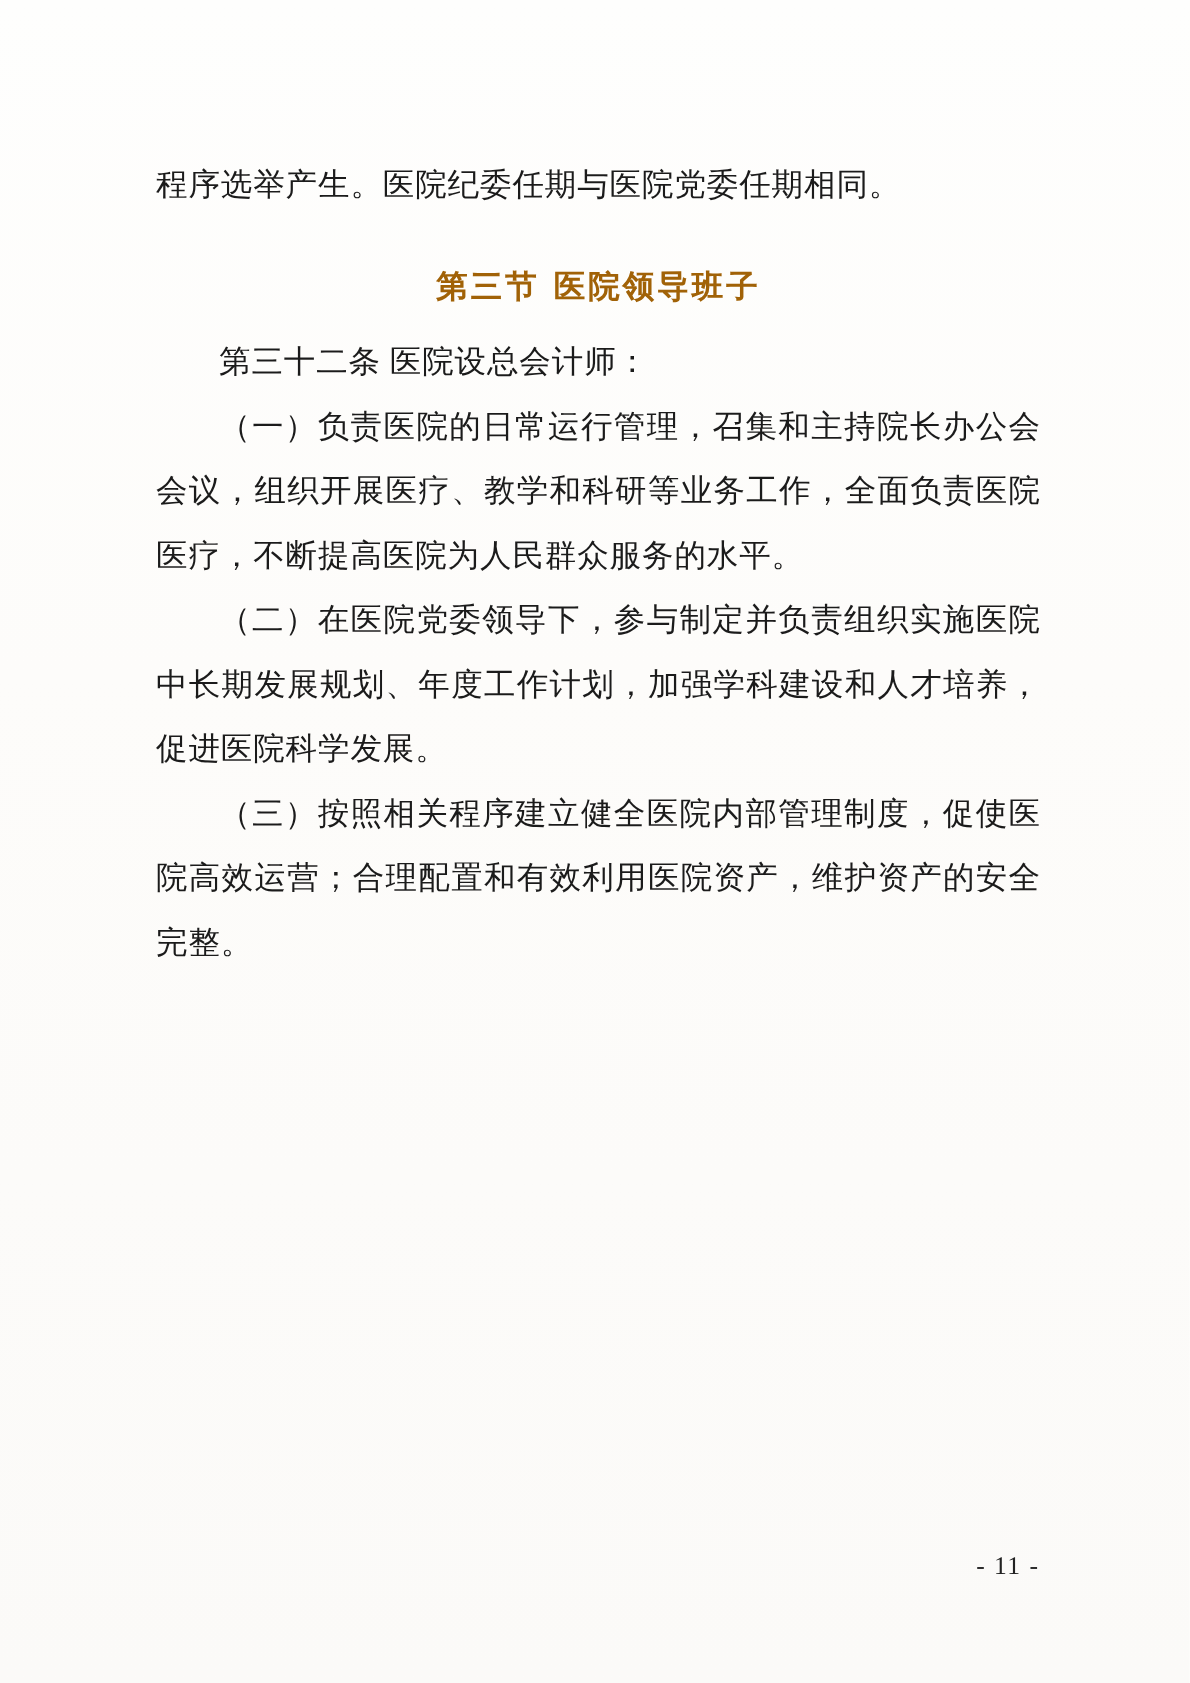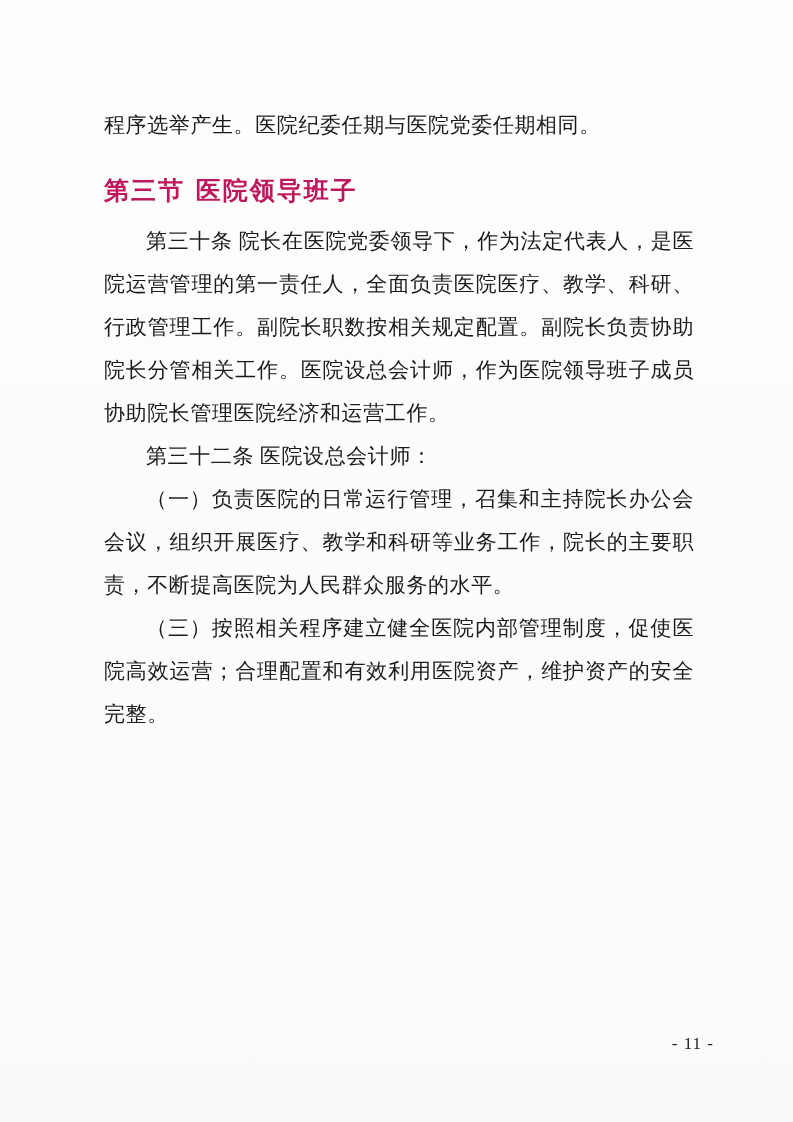--- a/index.html
+++ b/index.html
@@ -40,57 +40,58 @@
     letter-spacing: 0.6px;
     text-align: justify;
     text-justify: inter-character;
     margin: 0 0 0 0;
     color: #1b1b1b;
   }
   .para.indent {
     text-indent: 42px;
   }
   .section-title {
-    font-size: 25px;
+    font-size: 21px;
     line-height: 43px;
-    text-align: left;
+    text-align: center;
     font-weight: 700;
     letter-spacing: 2px;
     margin: 22px 0 8px 0;
-    color: #be185d;
+    color: #a16207;
     font-family: "DejaVu Serif", "Liberation Serif", serif;
   }
   .page-number {
     position: absolute;
-    right: 79px;
+    right: 100px;
     bottom: 68px;
     font-size: 17px;
     letter-spacing: 1px;
     color: #222;
   }
   .first-line-block {
     margin-bottom: 6px;
+    font-family: Liberation Mono, monospace;
   }
 </style>
 </head>
 <body>
 
 <div class="page">
   <div class="content">
 
     <p class="para first-line-block">程序选举产生。医院纪委任期与医院党委任期相同。</p>
 
     <h2 class="section-title">第三节  医院领导班子</h2>
 
-    <p class="para indent">第三十条  院长在医院党委领导下，作为法定代表人，是医院运营管理的第一责任人，全面负责医院医疗、教学、科研、行政管理工作。副院长职数按相关规定配置。副院长负责协助院长分管相关工作。医院设总会计师，作为医院领导班子成员协助院长管理医院经济和运营工作。</p>
 
 
     <p class="para indent">第三十二条  医院设总会计师：</p>
 
-    <p class="para indent">（一）负责医院的日常运行管理，召集和主持院长办公会会议，组织开展医疗、教学和科研等业务工作，院长的主要职责，不断提高医院为人民群众服务的水平。</p>
+    <p class="para indent">（一）负责医院的日常运行管理，召集和主持院长办公会会议，组织开展医疗、教学和科研等业务工作，全面负责医院医疗，不断提高医院为人民群众服务的水平。</p>
 
+    <p class="para indent">（二）在医院党委领导下，参与制定并负责组织实施医院中长期发展规划、年度工作计划，加强学科建设和人才培养，促进医院科学发展。</p>
 
     <p class="para indent">（三）按照相关程序建立健全医院内部管理制度，促使医院高效运营；合理配置和有效利用医院资产，维护资产的安全完整。</p>
 
   </div>
 
   <div class="page-number">- 11 -</div>
 </div>
 
 </body></html>

